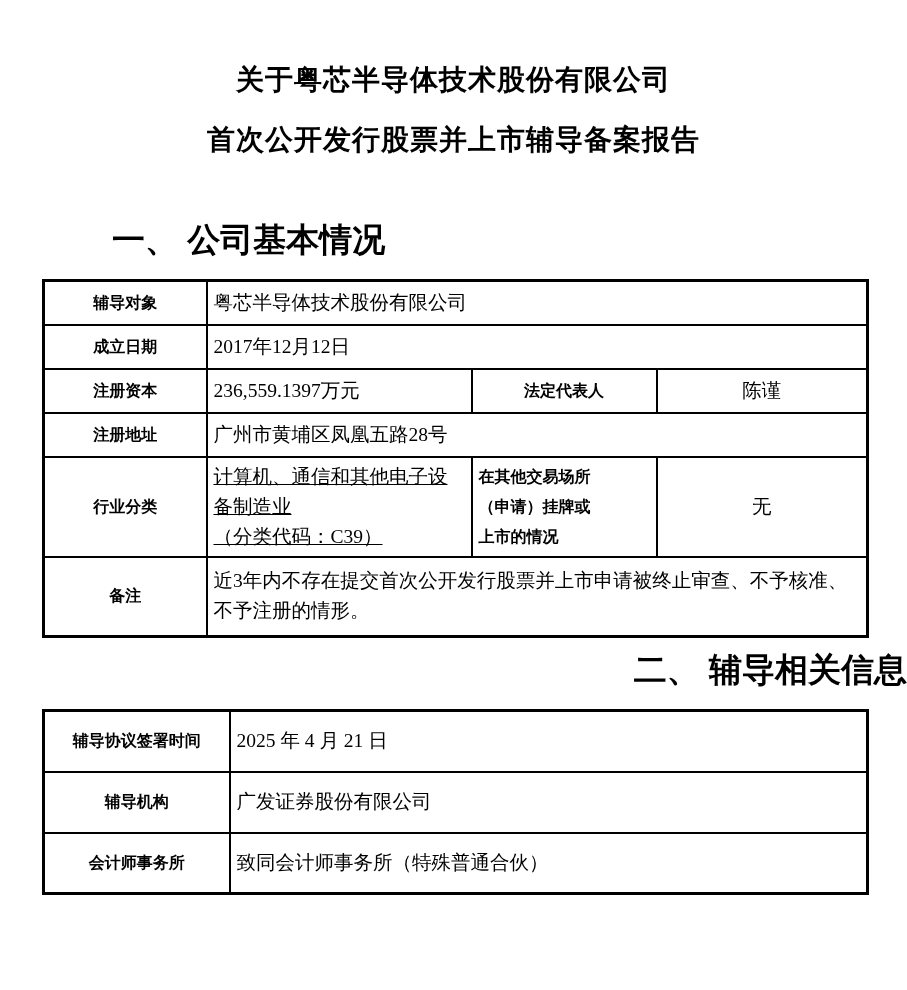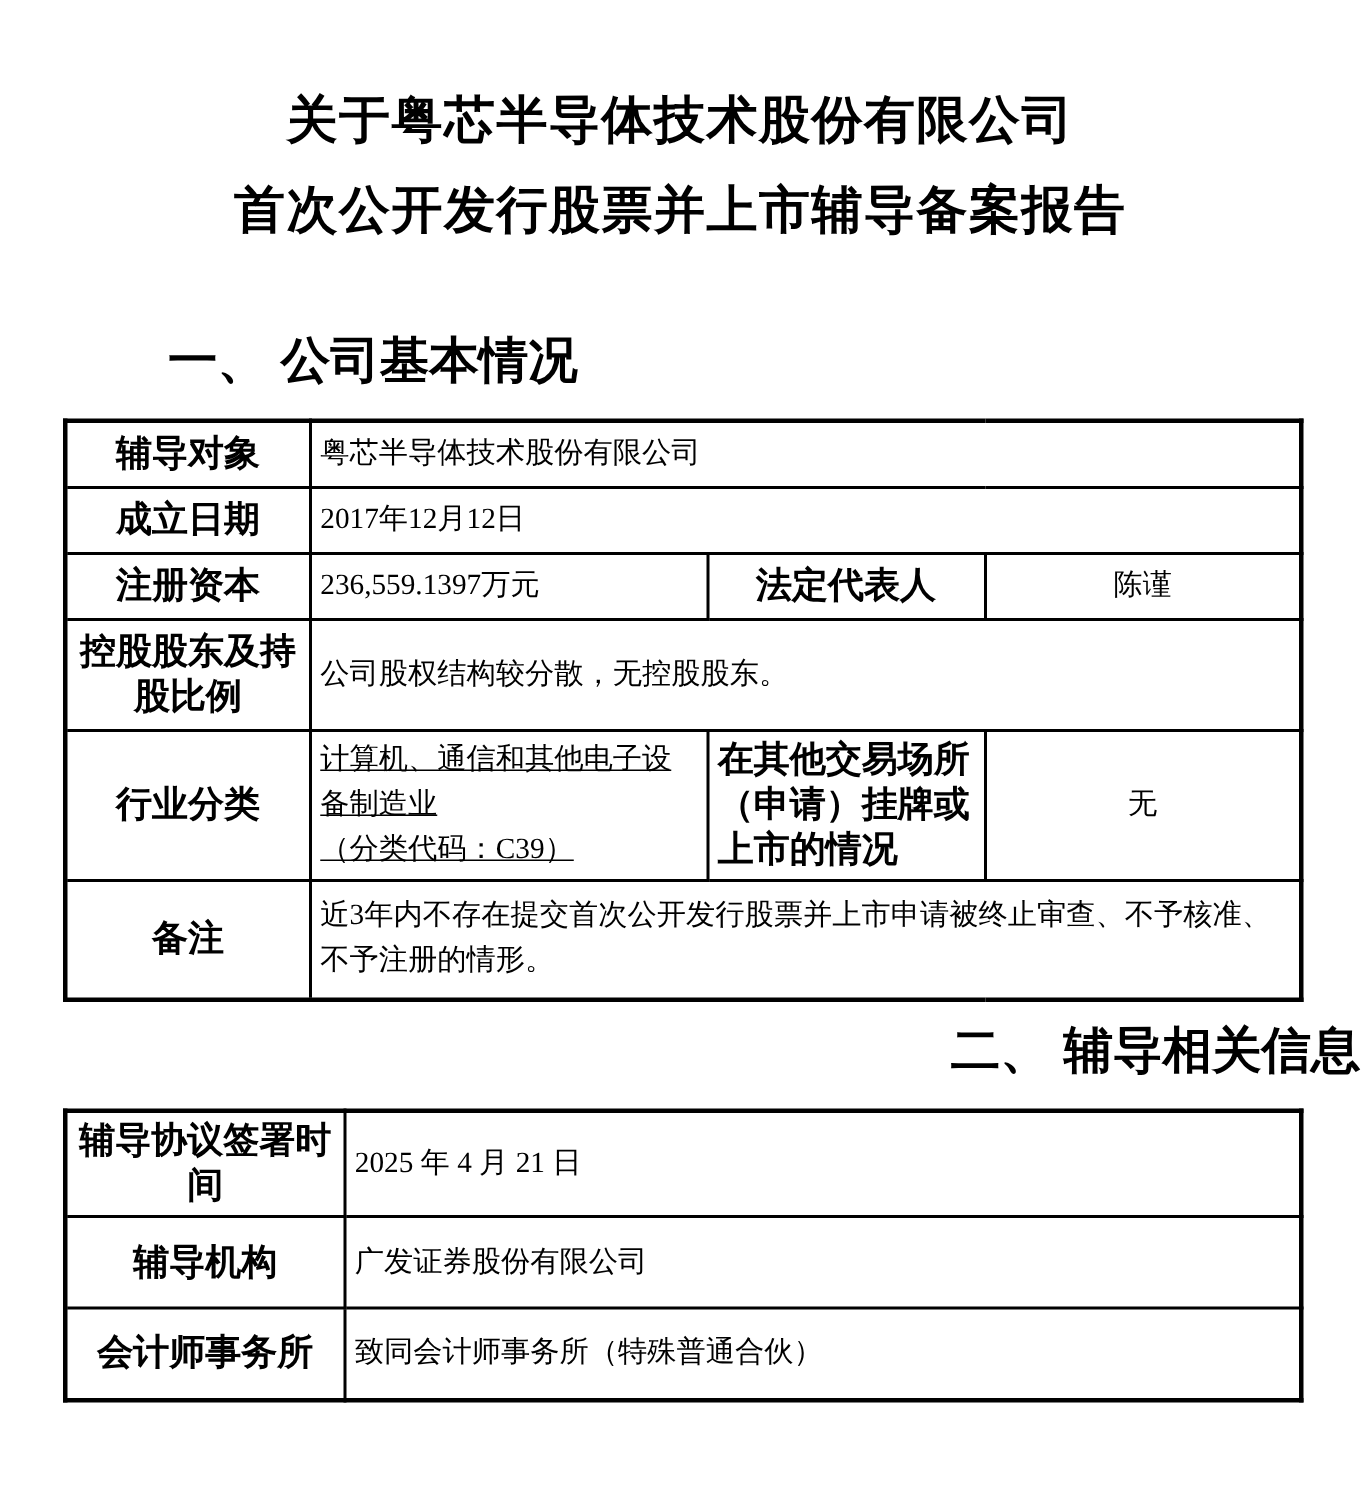--- a/index.html
+++ b/index.html
@@ -18,21 +18,21 @@
     width: 907px;
     height: 990px;
     background: #fff;
     box-sizing: border-box;
   }
   .doc-title {
     margin-top: 50px;
     text-align: center;
     font-family: "Liberation Sans", "DejaVu Sans", sans-serif;
     font-weight: 700;
-    font-size: 34px;
+    font-size: 28px;
     line-height: 60px;
     letter-spacing: 1px;
   }
   .section-heading {
     margin: 0 0 0 112px;
     font-family: "Liberation Sans", "DejaVu Sans", sans-serif;
     font-weight: 700;
     font-size: 33px;
     line-height: 32px;
   }
@@ -52,21 +52,21 @@
     border: 2px solid #000;
     padding: 4px 6px;
     vertical-align: middle;
     box-sizing: border-box;
     overflow: hidden;
   }
   td.label-cell {
     font-family: "Liberation Sans", "DejaVu Sans", sans-serif;
     font-weight: 700;
     text-align: center;
-    font-size: 24px;
+    font-size: 16px;
   }
   td.label-cell.left {
     text-align: left;
     white-space: pre-line;
   }
   td.value-cell {
     text-align: left;
     padding-left: 14px;
     font-family: "Liberation Serif", "DejaVu Serif", serif;
   }
@@ -121,23 +121,23 @@
     <tr class="h44">
       <td class="label-cell">成立日期</td>
       <td class="value-cell" colspan="3">2017年12月12日</td>
     </tr>
     <tr class="h44">
       <td class="label-cell">注册资本</td>
       <td class="value-cell">236,559.1397万元</td>
       <td class="label-cell">法定代表人</td>
       <td class="value-cell center">陈谨</td>
     </tr>
-    <tr class="h74">
-      <td class="label-cell">控股股东及持股比例</td>
-      <td class="value-cell" colspan="3">公司股权结构较分散，无控股股东。</td>
+    <tr class="h44">
+      <td class="label-cell">注册地址</td>
+      <td class="value-cell" colspan="3">广州市黄埔区凤凰五路28号</td>
     </tr>
     <tr class="h92">
       <td class="label-cell">行业分类</td>
       <td class="value-cell multiline">计算机、通信和其他电子设备制造业
 （分类代码：C39）</td>
       <td class="label-cell left">在其他交易场所
 （申请）挂牌或
 上市的情况</td>
       <td class="value-cell center">无</td>
     </tr>

